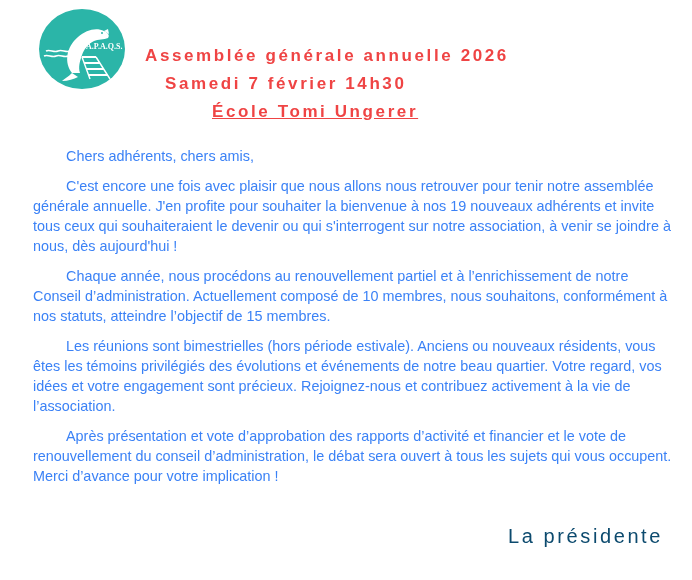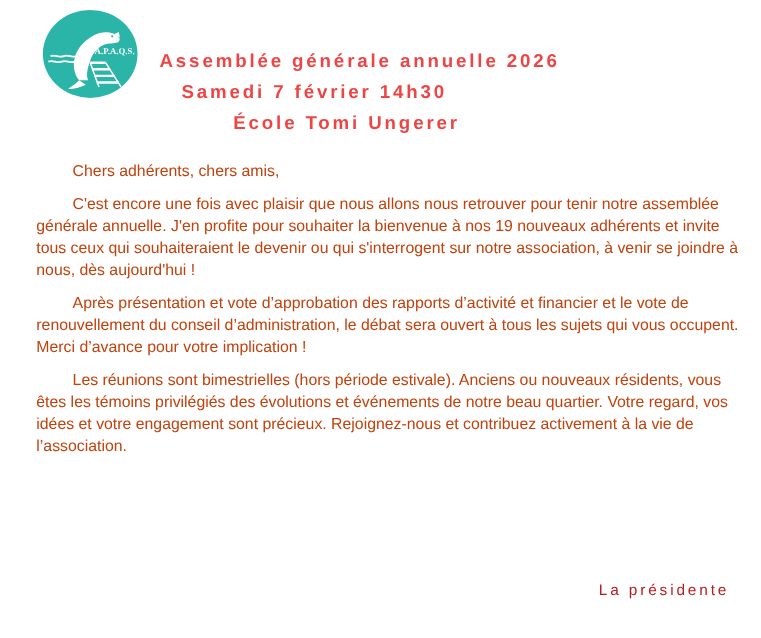--- a/index.html
+++ b/index.html
@@ -2,24 +2,24 @@
 <html><head>
 <meta charset="utf-8">
 <style>
   html, body { margin: 0; padding: 0; background: #ffffff; }
   body { width: 692px; height: 580px; position: relative; overflow: hidden; font-family: "Liberation Sans", sans-serif; color: #1a1a1a; }
   .logo { position: absolute; left: 38px; top: 7px; width: 88px; height: 84px; text-decoration: underline; }
   .title-block { position: absolute; left: 0; top: 0; width: 692px; }
   .t-line { position: absolute; font-family: "Liberation Sans", sans-serif; font-weight: bold; font-size: 17px; letter-spacing: 2.6px; color: #ef4444; white-space: nowrap; line-height: 26px; }
   .t1 { left: 145px; top: 43px; }
   .t2 { left: 145px; top: 71px; text-decoration-thickness: 2px; text-underline-offset: 3px; margin-left: 20px; }
-  .t3 { left: 212px; top: 99px; }
-  .body-text { position: absolute; left: 33px; top: 146px; width: 640px; font-size: 14.4px; line-height: 20px; color: #c2410c; }
+  .t3 { left: 212px; top: 99px; text-decoration: underline; }
+  .body-text { position: absolute; left: 33px; top: 146px; width: 640px; font-size: 14.4px; line-height: 20px; color: #3b82f6; }
   .body-text p { margin: 0 0 10px 0; text-indent: 33px; }
-  .signature { position: absolute; right: 29px; top: 526px; text-align: right; font-size: 14px; letter-spacing: 2.6px; line-height: 20px; color: #b91c1c; }
+  .signature { position: absolute; right: 29px; top: 526px; text-align: right; font-size: 20px; letter-spacing: 2.6px; line-height: 20px; color: #0c4a6e; }
   .signature div { white-space: nowrap; }
 </style>
 </head>
 <body>
 
 <div class="logo">
   <svg viewBox="0 0 88 84" width="88" height="84">
     <ellipse cx="44" cy="42" rx="43" ry="40" fill="#2bb5a8"></ellipse>
 
     <path d="M34 66 C26 56, 28 40, 40 30 C48 23, 58 20, 66 24 C70 26, 72 28, 70 31 C66 33, 60 32, 56 34 C50 37, 46 42, 44 48 C42 54, 40 60, 42 66 Z" fill="#ffffff"></path>
@@ -39,19 +39,20 @@
 
 <div class="title-block">
   <div class="t-line t1">Assemblée générale annuelle 2026</div>
   <div class="t-line t2">Samedi 7 février 14h30</div>
   <div class="t-line t3">École Tomi Ungerer</div>
 </div>
 
 <div class="body-text">
   <p>Chers adhérents, chers amis,</p>
   <p>C'est encore une fois avec plaisir que nous allons nous retrouver pour tenir notre assemblée générale annuelle. J'en profite pour souhaiter la bienvenue à nos 19 nouveaux adhérents et invite tous ceux qui souhaiteraient le devenir ou qui s'interrogent sur notre association, à venir se joindre à nous, dès aujourd'hui !</p>
+  <p>Chaque année, nous procédons au renouvellement partiel et à l’enrichissement de notre Conseil d’administration. Actuellement composé de 10 membres, nous souhaitons, conformément à nos statuts, atteindre l’objectif de 15 membres.</p>
+  <p>Les réunions sont bimestrielles (hors période estivale). Anciens ou nouveaux résidents, vous êtes les témoins privilégiés des évolutions et événements de notre beau quartier. Votre regard, vos idées et votre engagement sont précieux. Rejoignez-nous et contribuez activement à la vie de l’association.</p>
   <p>Après présentation et vote d’approbation des rapports d’activité et financier et le vote de renouvellement du conseil d’administration, le débat sera ouvert à tous les sujets qui vous occupent. Merci d’avance pour votre implication !</p>
-  <p>Les réunions sont bimestrielles (hors période estivale). Anciens ou nouveaux résidents, vous êtes les témoins privilégiés des évolutions et événements de notre beau quartier. Votre regard, vos idées et votre engagement sont précieux. Rejoignez-nous et contribuez activement à la vie de l’association.</p>
 </div>
 
 <div class="signature">
   <div>La présidente</div>
 </div>
 
 </body></html>

